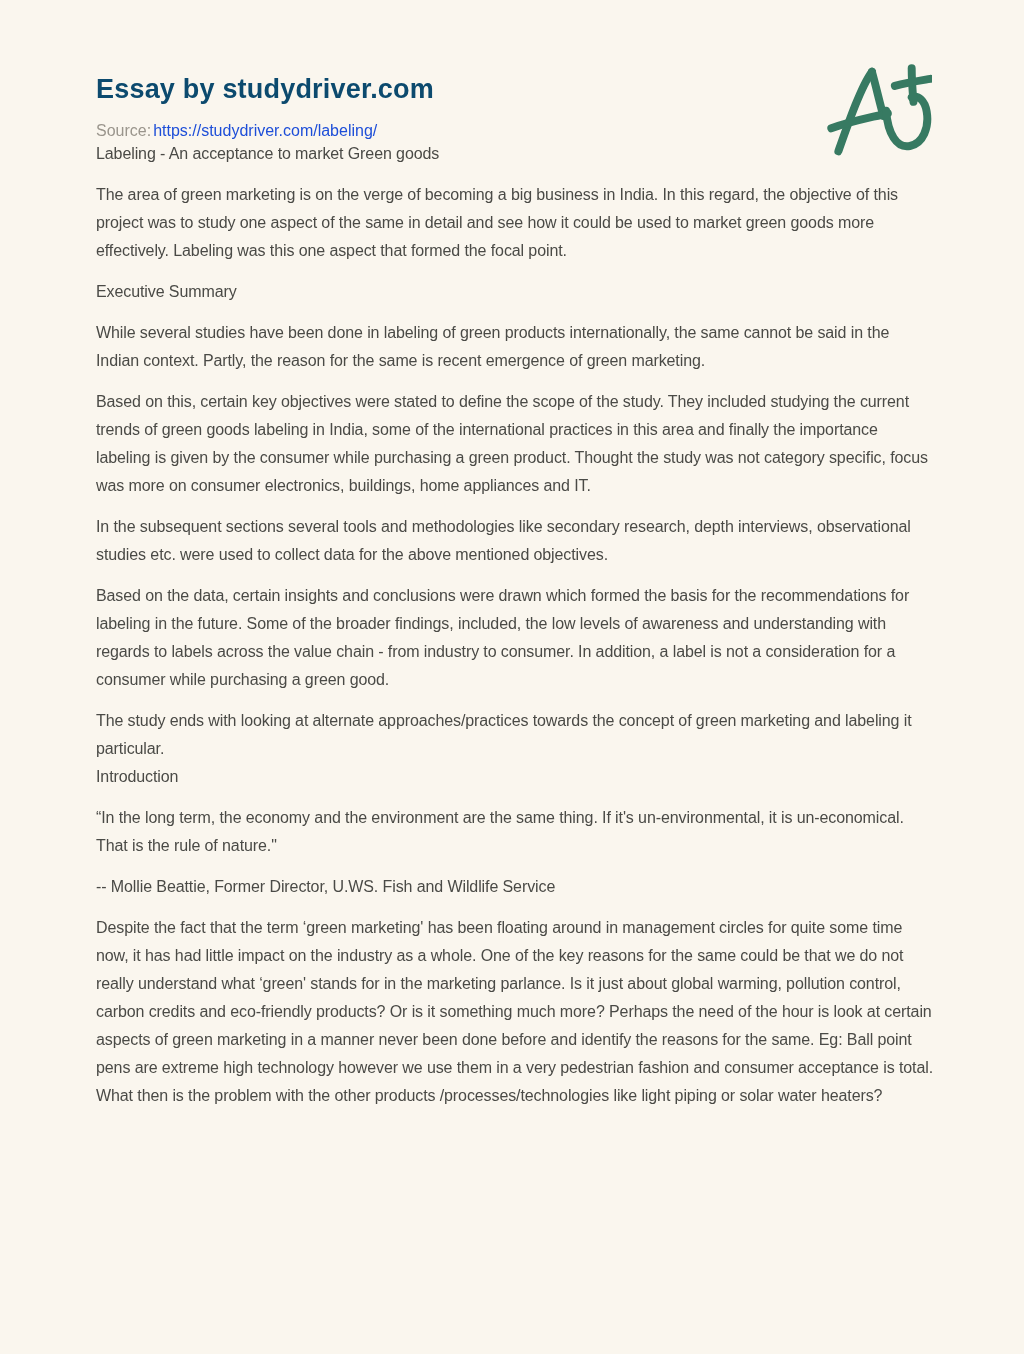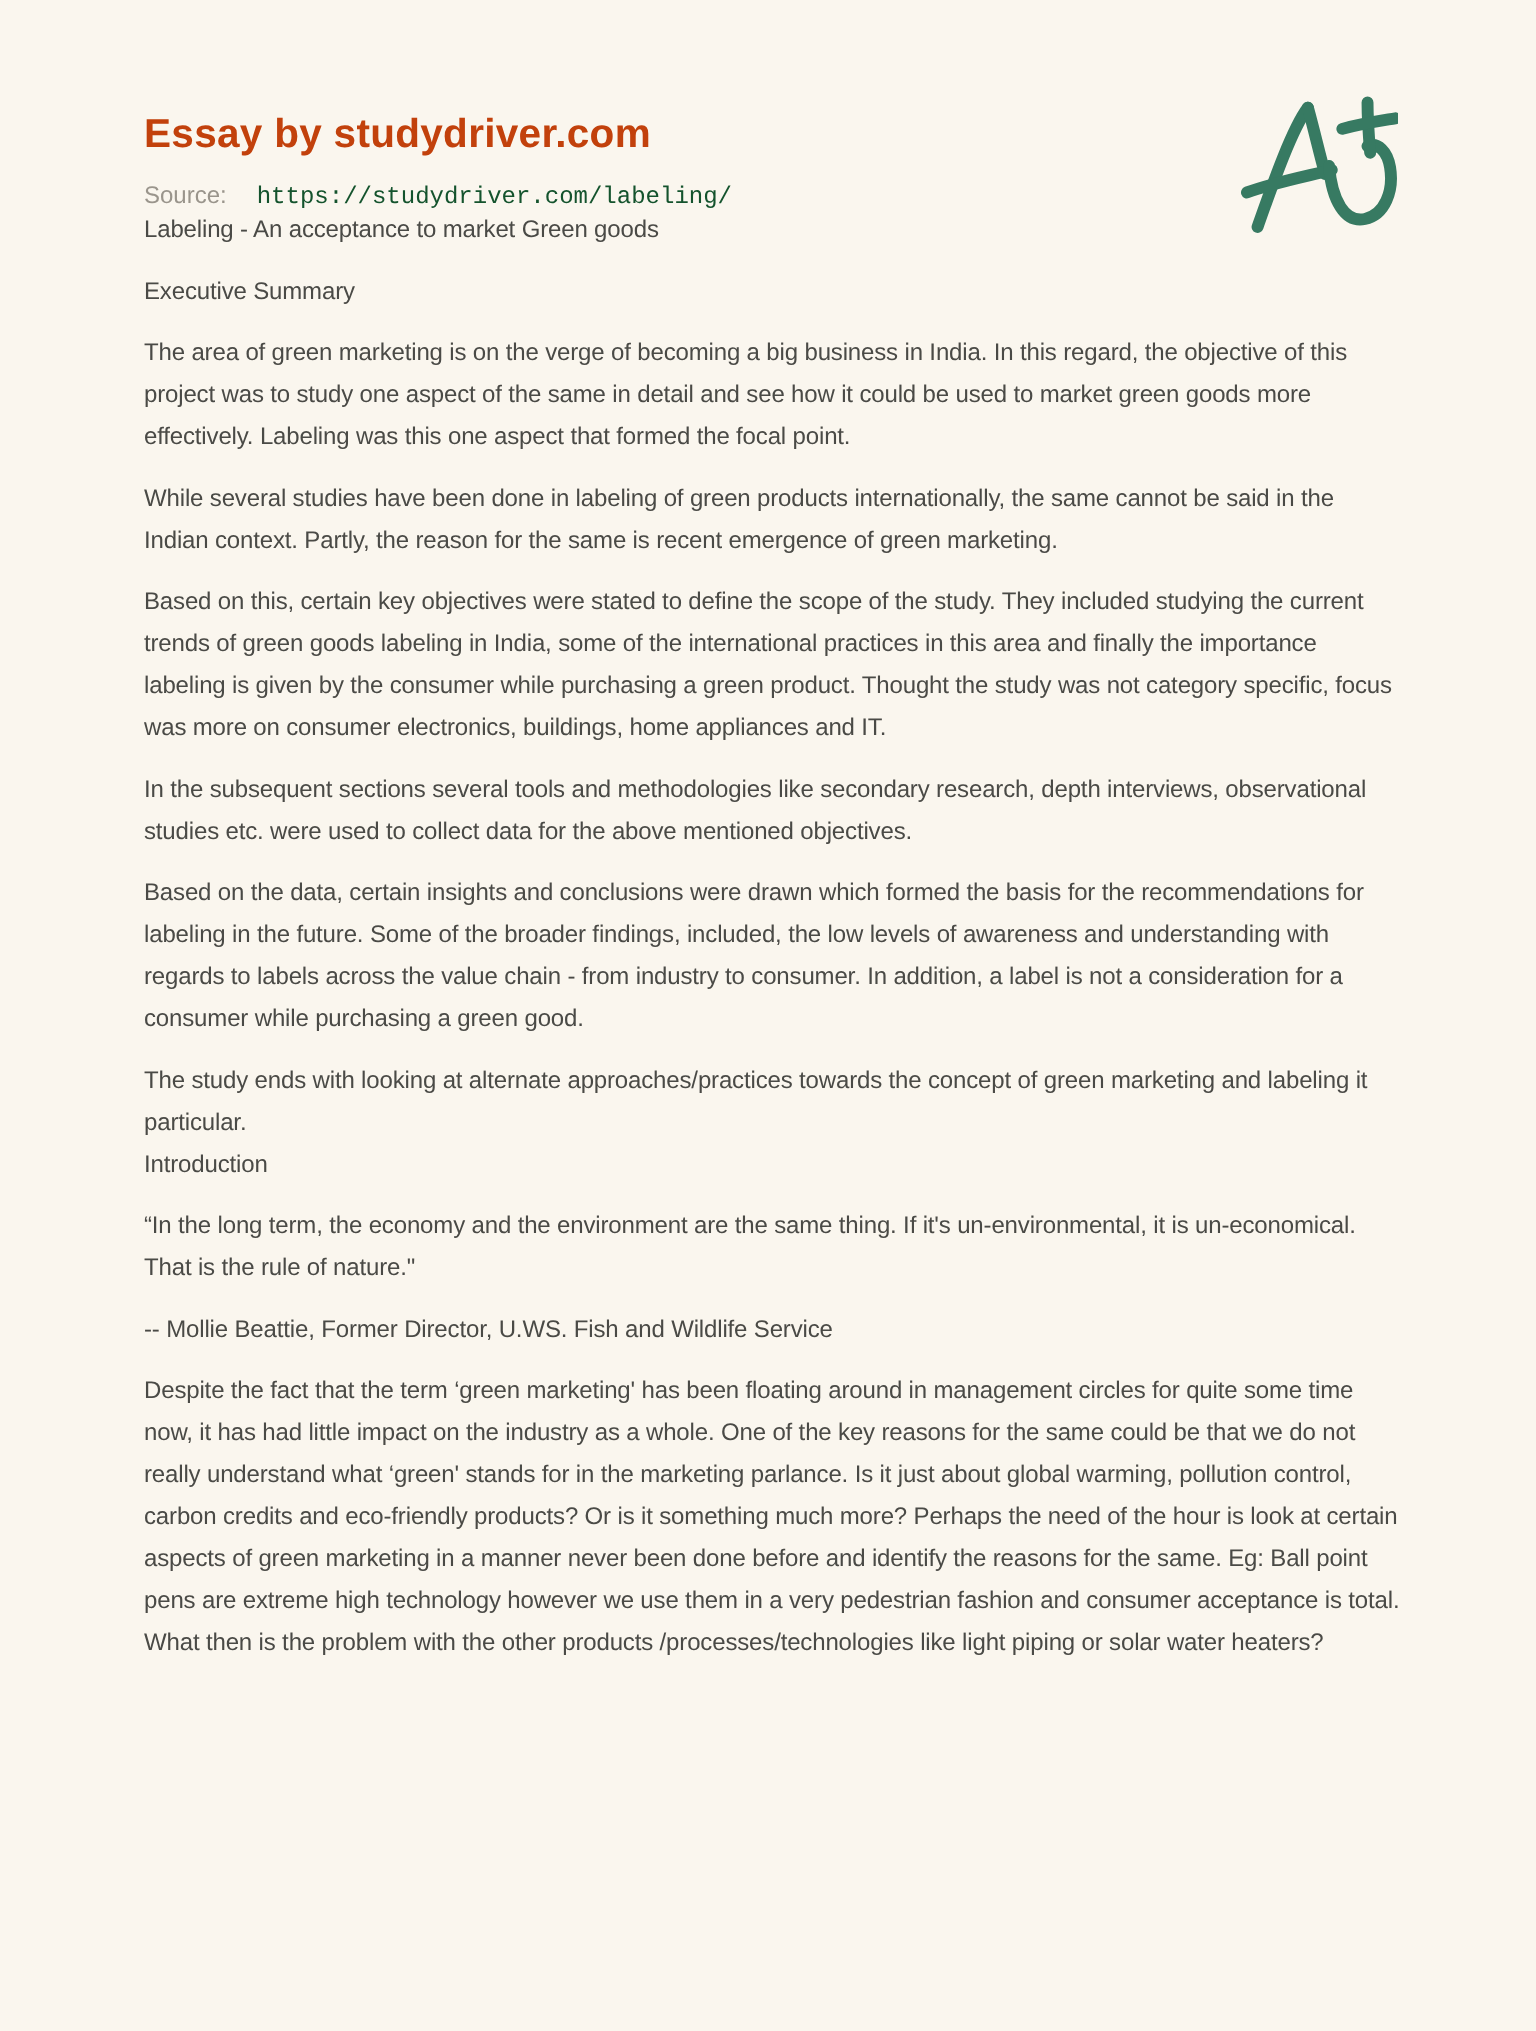--- a/index.html
+++ b/index.html
@@ -14,33 +14,32 @@
     position: relative;
     overflow: hidden;
   }
   .content {
     padding: 62px 92px 0 96px;
     width: 838px;
   }
   .site-title {
     font-size: 27px;
     font-weight: 700;
-    color: #c2410c;
+    color: #0c4a6e;
     margin: 12px 0 17px 0;
     letter-spacing: 0.2px;
   }
   .source-line {
     font-size: 16px;
     color: #9a958c;
   }
   .source-link {
-    color: #14532d;
+    color: #1d4ed8;
     text-decoration: none;
-    margin-left: 20px;
-    font-family: Liberation Mono, monospace;
+    margin-left: 2px;
   }
   .logo {
     position: absolute;
     top: 58px;
     right: 92px;
     width: 106px;
     height: 100px;
   }
   .doc-title {
     font-size: 33px;
@@ -63,22 +62,22 @@
 <div class="content">
 
   <div>
     <h1 class="site-title">Essay by studydriver.com</h1>
     <div class="source-line"><span>Source:</span><a href="#" class="source-link">https://studydriver.com/labeling/</a></div>
   </div>
 
 
   <div class="doc-body">
     <p>Labeling - An acceptance to market Green goods</p>
+    <p>The area of green marketing is on the verge of becoming a big business in India. In this regard, the objective of this project was to study one aspect of the same in detail and see how it could be used to market green goods more effectively. Labeling was this one aspect that formed the focal point.</p>
     <p>Executive Summary</p>
-    <p>The area of green marketing is on the verge of becoming a big business in India. In this regard, the objective of this project was to study one aspect of the same in detail and see how it could be used to market green goods more effectively. Labeling was this one aspect that formed the focal point.</p>
     <p>While several studies have been done in labeling of green products internationally, the same cannot be said in the Indian context. Partly, the reason for the same is recent emergence of green marketing.</p>
     <p>Based on this, certain key objectives were stated to define the scope of the study. They included studying the current trends of green goods labeling in India, some of the international practices in this area and finally the importance labeling is given by the consumer while purchasing a green product. Thought the study was not category specific, focus was more on consumer electronics, buildings, home appliances and IT.</p>
     <p>In the subsequent sections several tools and methodologies like secondary research, depth interviews, observational studies etc. were used to collect data for the above mentioned objectives.</p>
     <p>Based on the data, certain insights and conclusions were drawn which formed the basis for the recommendations for labeling in the future. Some of the broader findings, included, the low levels of awareness and understanding with regards to labels across the value chain - from industry to consumer. In addition, a label is not a consideration for a consumer while purchasing a green good.</p>
     <p><span>The study ends with looking at alternate approaches/practices towards the concept of green marketing and labeling it particular.</span><br><span>Introduction</span></p>
     <p>“In the long term, the economy and the environment are the same thing. If it's un-environmental, it is un-economical. That is the rule of nature."</p>
     <p>-- Mollie Beattie, Former Director, U.WS. Fish and Wildlife Service</p>
     <p>Despite the fact that the term ‘green marketing' has been floating around in management circles for quite some time now, it has had little impact on the industry as a whole. One of the key reasons for the same could be that we do not really understand what ‘green' stands for in the marketing parlance. Is it just about global warming, pollution control, carbon credits and eco-friendly products? Or is it something much more? Perhaps the need of the hour is look at certain aspects of green marketing in a manner never been done before and identify the reasons for the same. Eg: Ball point pens are extreme high technology however we use them in a very pedestrian fashion and consumer acceptance is total. What then is the problem with the other products /processes/technologies like light piping or solar water heaters?</p>
 
   </div>

